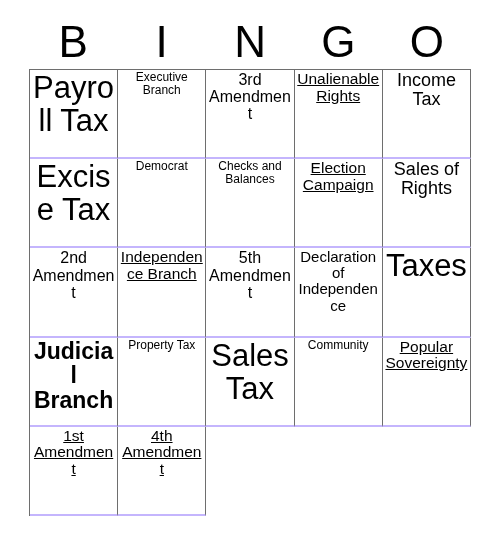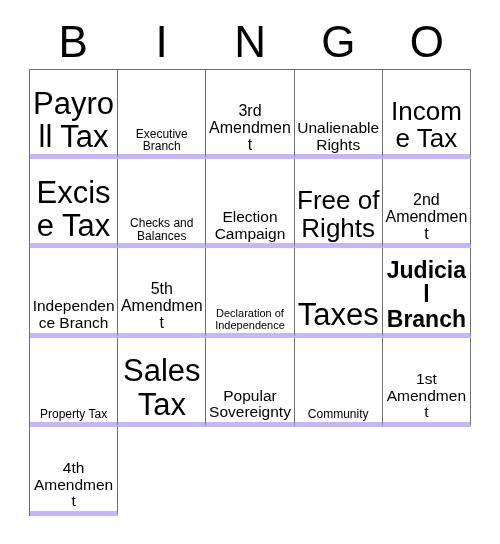--- a/index.html
+++ b/index.html
@@ -49,44 +49,44 @@
     display: grid;
     grid-template-columns: repeat(5, 1fr);
     grid-template-rows: repeat(5, 1fr);
     border-top: 1px solid #6e6e6e;
     border-left: 1px solid #6e6e6e;
     box-sizing: border-box;
     background: #ffffff;
   }
   .cell {
     border-right: 1px solid #6e6e6e;
-    border-bottom: 5px solid #c4b5fd;
+    border-bottom: 2px solid #c4b5fd;
     box-sizing: border-box;
     display: flex;
-    align-items: flex-end;
+    align-items: flex-start;
     justify-content: center;
     text-align: center;
     padding: 1px 2px;
     overflow: hidden;
     background: #ffffff;
   }
   .cell span {
     display: block;
     width: 100%;
     line-height: 1.07;
     word-wrap: break-word;
   }
   
   .s-xxl span { font-size: 31px; }
-  .s-xl  span { font-size: 26px; }
+  .s-xl  span { font-size: 18px; }
   .s-lg  span { font-size: 23px; font-weight: bold; }
   .s-md  span { font-size: 12px; }
-  .s-sm  span { font-size: 15.5px; }
+  .s-sm  span { font-size: 15.5px; text-decoration: underline; }
   .s-xs  span { font-size: 16px; }
-  .s-xxs span { font-size: 11px; }
+  .s-xxs span { font-size: 15px; }
 </style>
 </head>
 <body>
 
 <div id="card">
 
   <div id="header-row">
       <div class="header-letter">B</div>
       <div class="header-letter">I</div>
       <div class="header-letter">N</div>
@@ -107,27 +107,30 @@
       <div class="cell s-sm">
         <span>Unalienable Rights</span>
       </div>
       <div class="cell s-xl">
         <span>Income Tax</span>
       </div>
       <div class="cell s-xxl">
         <span>Excise Tax</span>
       </div>
       <div class="cell s-md">
+        <span>Democrat</span>
+      </div>
+      <div class="cell s-md">
         <span>Checks and Balances</span>
       </div>
       <div class="cell s-sm">
         <span>Election Campaign</span>
       </div>
       <div class="cell s-xl">
-        <span>Free of Rights</span>
+        <span>Sales of Rights</span>
       </div>
       <div class="cell s-xs">
         <span>2nd Amendment</span>
       </div>
       <div class="cell s-sm">
         <span>Independence Branch</span>
       </div>
       <div class="cell s-xs">
         <span>5th Amendment</span>
       </div>
@@ -139,25 +142,25 @@
       </div>
       <div class="cell s-lg">
         <span>Judicial Branch</span>
       </div>
       <div class="cell s-md">
         <span>Property Tax</span>
       </div>
       <div class="cell s-xxl">
         <span>Sales Tax</span>
       </div>
+      <div class="cell s-md">
+        <span>Community</span>
+      </div>
       <div class="cell s-sm">
         <span>Popular Sovereignty</span>
-      </div>
-      <div class="cell s-md">
-        <span>Community</span>
       </div>
       <div class="cell s-sm">
         <span>1st Amendment</span>
       </div>
       <div class="cell s-sm">
         <span>4th Amendment</span>
       </div>
     </div>
 
 </div>

